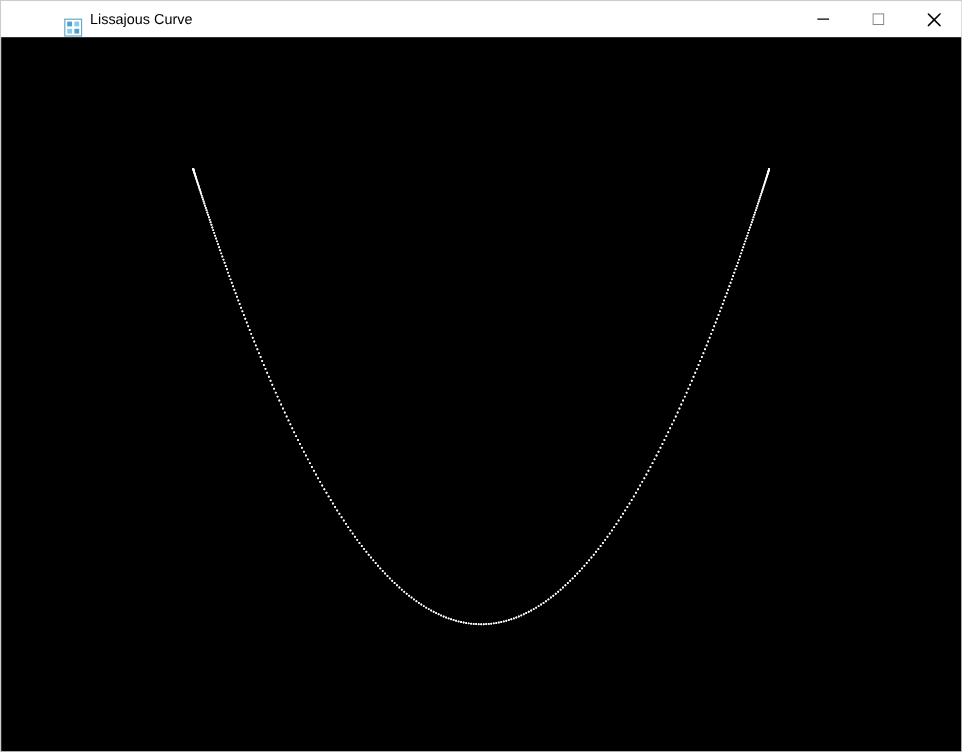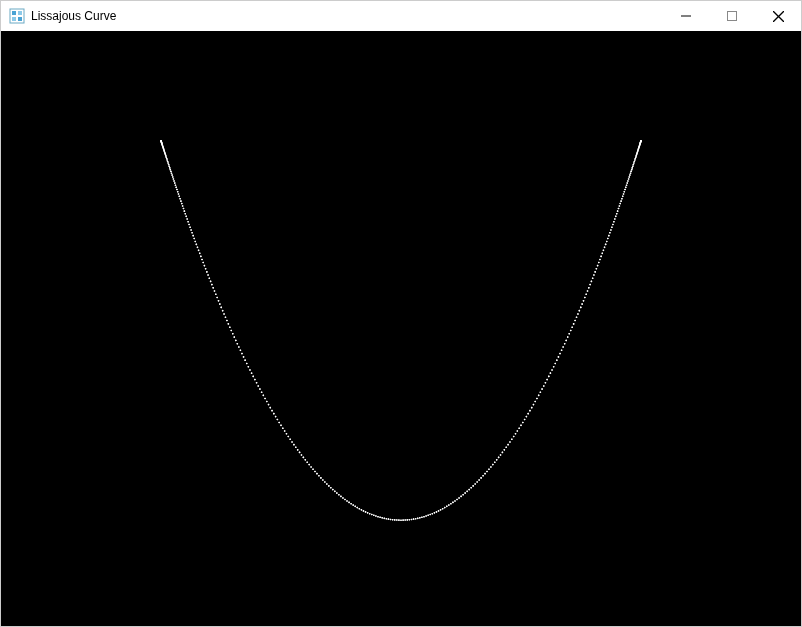--- a/index.html
+++ b/index.html
@@ -20,22 +20,23 @@
       height: 627px;
       background: #ffffff;
       border: 1px solid #cccccc;
       display: flex;
       flex-direction: column;
     }
     .titlebar {
       height: 30px;
       background: #ffffff;
       display: flex;
-      align-items: center;
+      align-items: flex-end;
       flex-shrink: 0;
+      padding-left: 44px;
     }
     .titlebar-icon {
       width: 16px;
       height: 16px;
       margin-left: 8px;
       margin-right: 6px;
       display: inline-flex;
       align-items: center;
       justify-content: center;
     }

